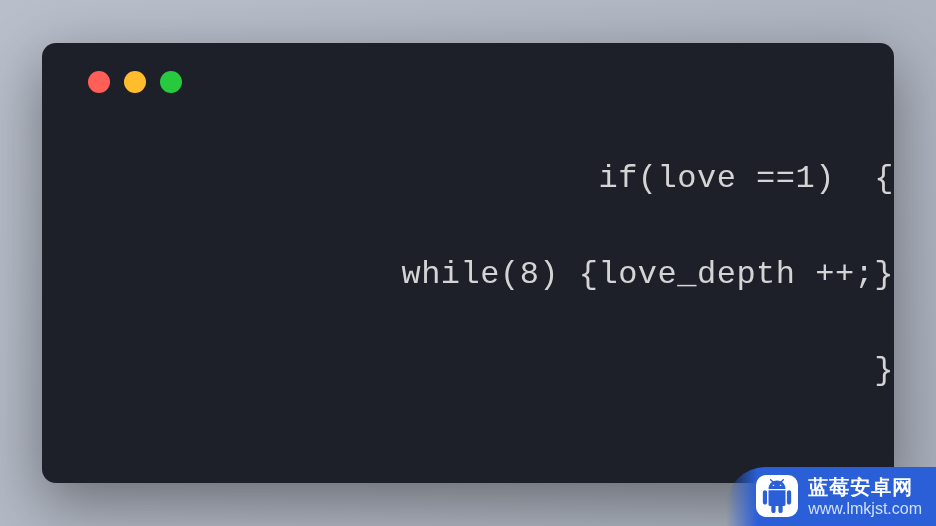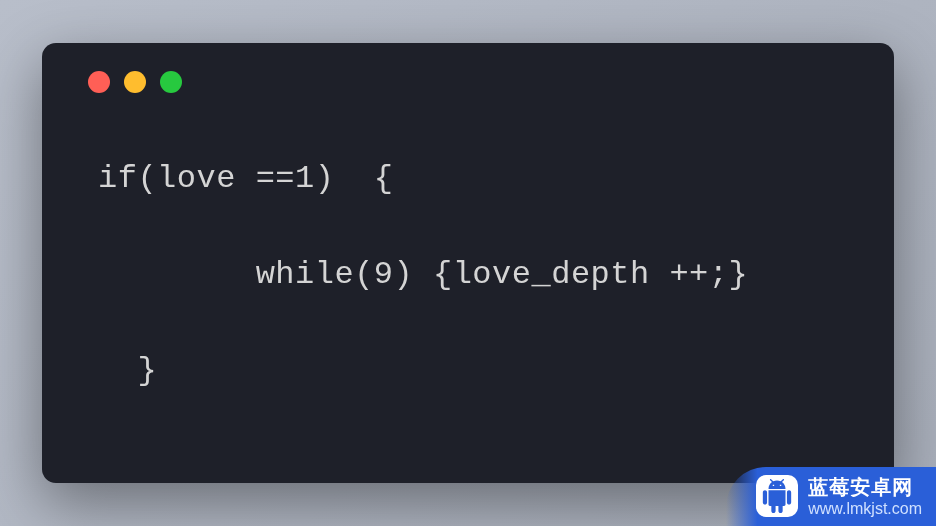--- a/index.html
+++ b/index.html
@@ -39,20 +39,21 @@
     }
     .dot-red { background: #ff5f56; }
     .dot-yellow { background: #ffbd2e; }
     .dot-green { background: #27c93f; }
     .code-content {
       padding: 62px 0 0 56px;
       color: #d4d4d4;
       font-size: 32px;
       line-height: 1.5;
       letter-spacing: 0.5px;
+      text-align: right;
     }
     .code-line {
       white-space: pre;
       min-height: 48px;
     }
     .watermark {
       position: absolute;
       bottom: 0;
       right: 0;
       display: flex;
@@ -99,21 +100,21 @@
 
 <div class="code-window">
   <div class="window-controls">
     <div class="control-dot dot-red"></div>
     <div class="control-dot dot-yellow"></div>
     <div class="control-dot dot-green"></div>
   </div>
   <div class="code-content">
     <div class="code-line">if(love ==1)  {</div>
     <div class="code-line"></div>
-    <div class="code-line">        while(9) {love_depth ++;}</div>
+    <div class="code-line">        while(8) {love_depth ++;}</div>
     <div class="code-line"></div>
     <div class="code-line">  }</div>
   </div>
 </div>
 
 <div class="watermark">
   <div class="wm-icon">
     <svg viewBox="0 0 24 24" fill="#2a5fd8">
       <path d="M6 18c0 .55.45 1 1 1h1v3.5c0 .83.67 1.5 1.5 1.5s1.5-.67 1.5-1.5V19h2v3.5c0 .83.67 1.5 1.5 1.5s1.5-.67 1.5-1.5V19h1c.55 0 1-.45 1-1V8H6v10zM3.5 8C2.67 8 2 8.67 2 9.5v7c0 .83.67 1.5 1.5 1.5S5 17.33 5 16.5v-7C5 8.67 4.33 8 3.5 8zm17 0c-.83 0-1.5.67-1.5 1.5v7c0 .83.67 1.5 1.5 1.5s1.5-.67 1.5-1.5v-7c0-.83-.67-1.5-1.5-1.5zm-4.97-5.84l1.3-1.3c.2-.2.2-.51 0-.71-.2-.2-.51-.2-.71 0l-1.48 1.48C13.85 1.23 12.95 1 12 1c-.96 0-1.86.23-2.66.63L7.85.15c-.2-.2-.51-.2-.71 0-.2.2-.2.51 0 .71l1.31 1.31C6.97 3.26 6 5.01 6 7h12c0-1.99-.97-3.75-2.47-4.84zM10 5H9V4h1v1zm5 0h-1V4h1v1z"></path>
     </svg>

